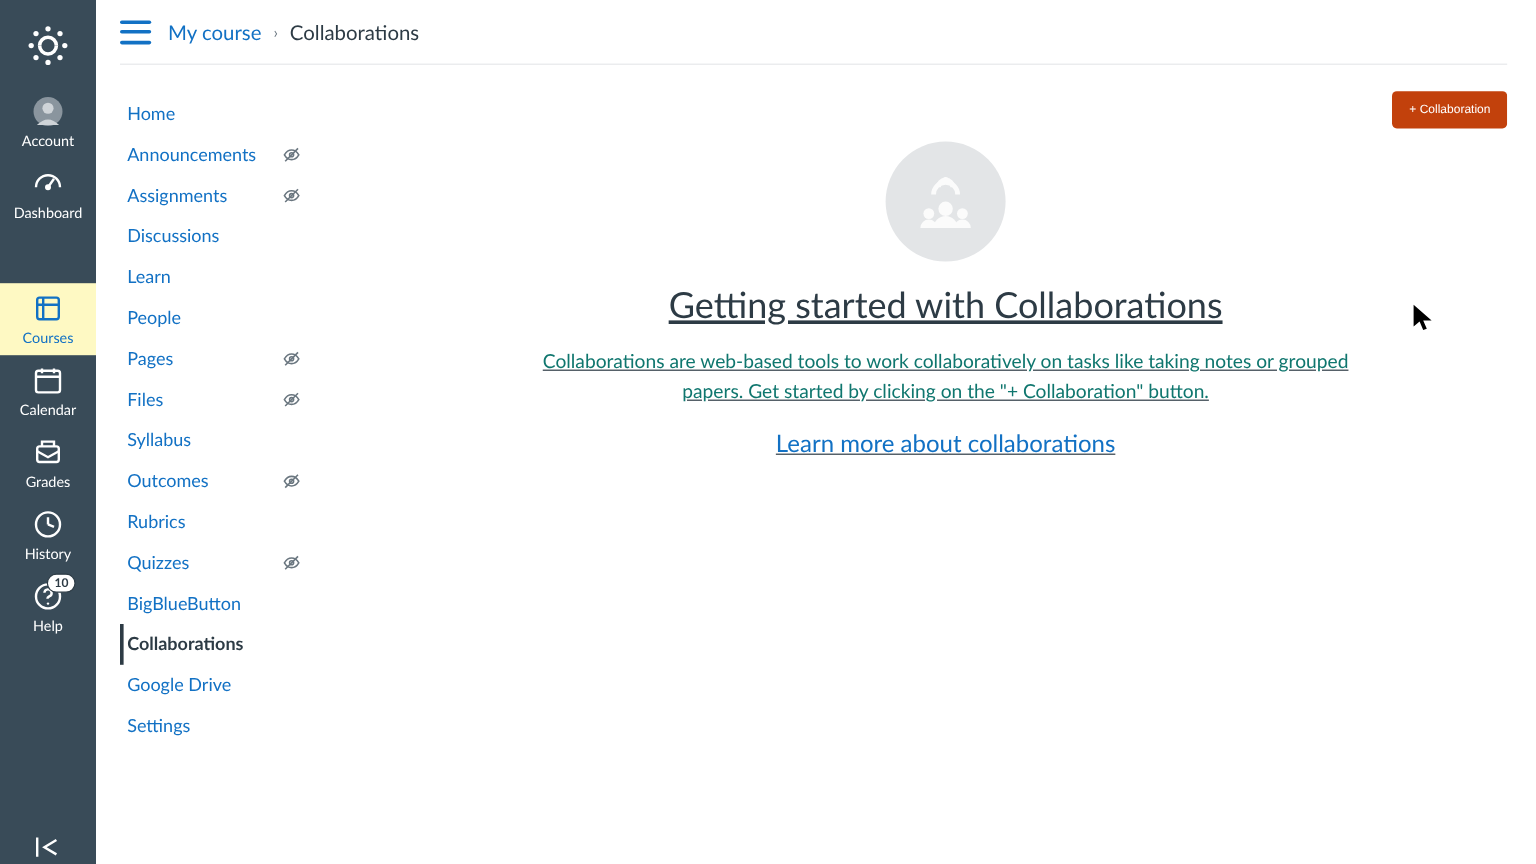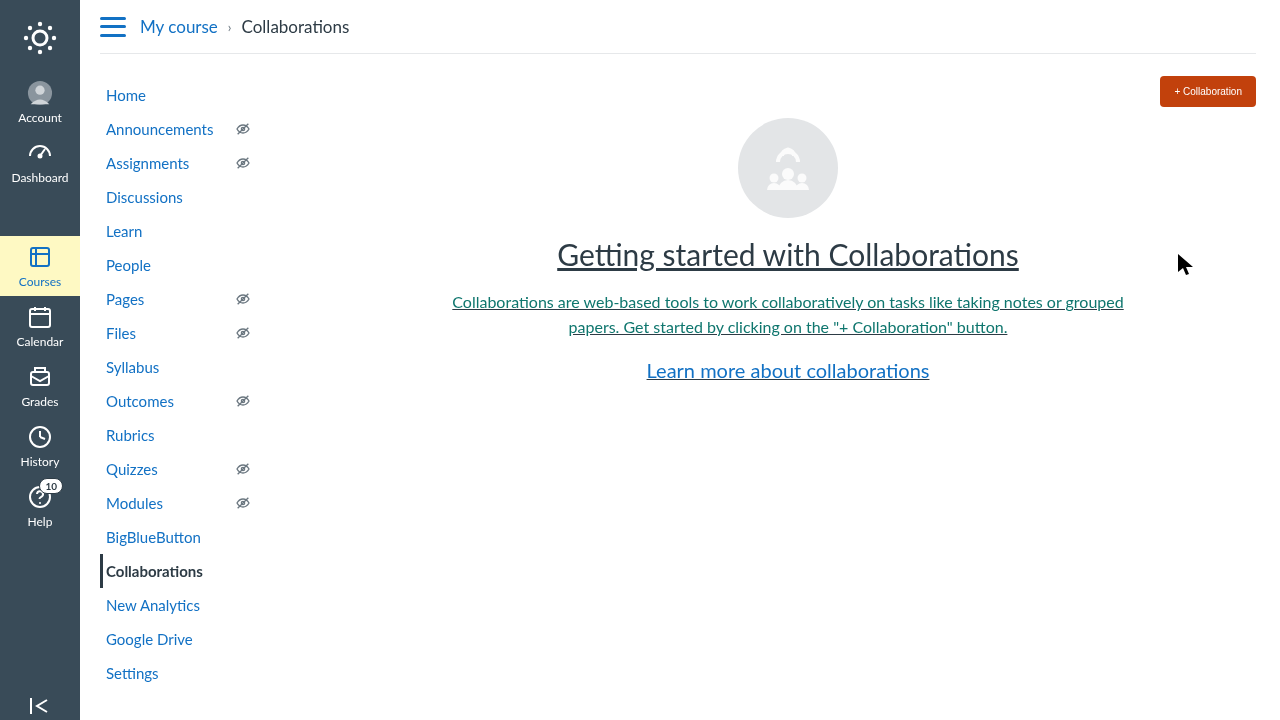--- a/index.html
+++ b/index.html
@@ -223,30 +223,22 @@
                 </svg>
               </span></li>
             <li><a href="#">Rubrics</a></li>
             <li><a href="#">Quizzes</a><span class="hidden-icon">
                 <svg width="16" height="16" viewBox="0 0 24 24" fill="none" stroke="#6b7780" stroke-width="2">
                   <path d="M3 12s3.5-6 9-6 9 6 9 6-3.5 6-9 6-9-6-9-6Z"></path>
                   <circle cx="12" cy="12" r="2.5"></circle>
                   <line x1="4" y1="20" x2="20" y2="4"></line>
                 </svg>
               </span></li>
-            <li><a href="#">Modules</a><span class="hidden-icon">
-                <svg width="16" height="16" viewBox="0 0 24 24" fill="none" stroke="#6b7780" stroke-width="2">
-                  <path d="M3 12s3.5-6 9-6 9 6 9 6-3.5 6-9 6-9-6-9-6Z"></path>
-                  <circle cx="12" cy="12" r="2.5"></circle>
-                  <line x1="4" y1="20" x2="20" y2="4"></line>
-                </svg>
-              </span></li>
             <li><a href="#">BigBlueButton</a></li>
             <li class="active"><a href="#">Collaborations</a></li>
-            <li><a href="#">New Analytics</a></li>
             <li><a href="#">Google Drive</a></li>
             <li><a href="#">Settings</a></li>
           </ul>
       </nav>
 
       <main class="main">
         <button class="btn-primary">+ Collaboration</button>
 
         <div class="empty">
           <div class="icon-circle">

